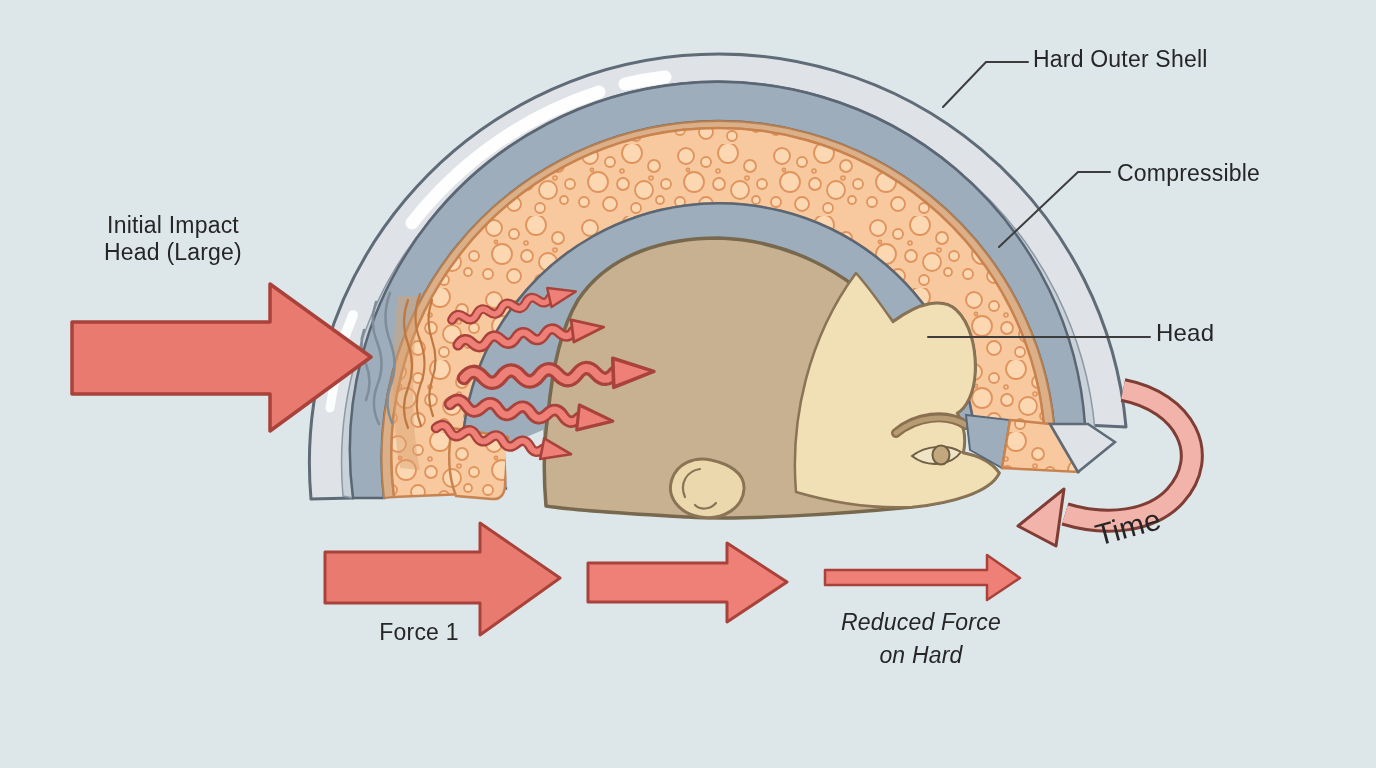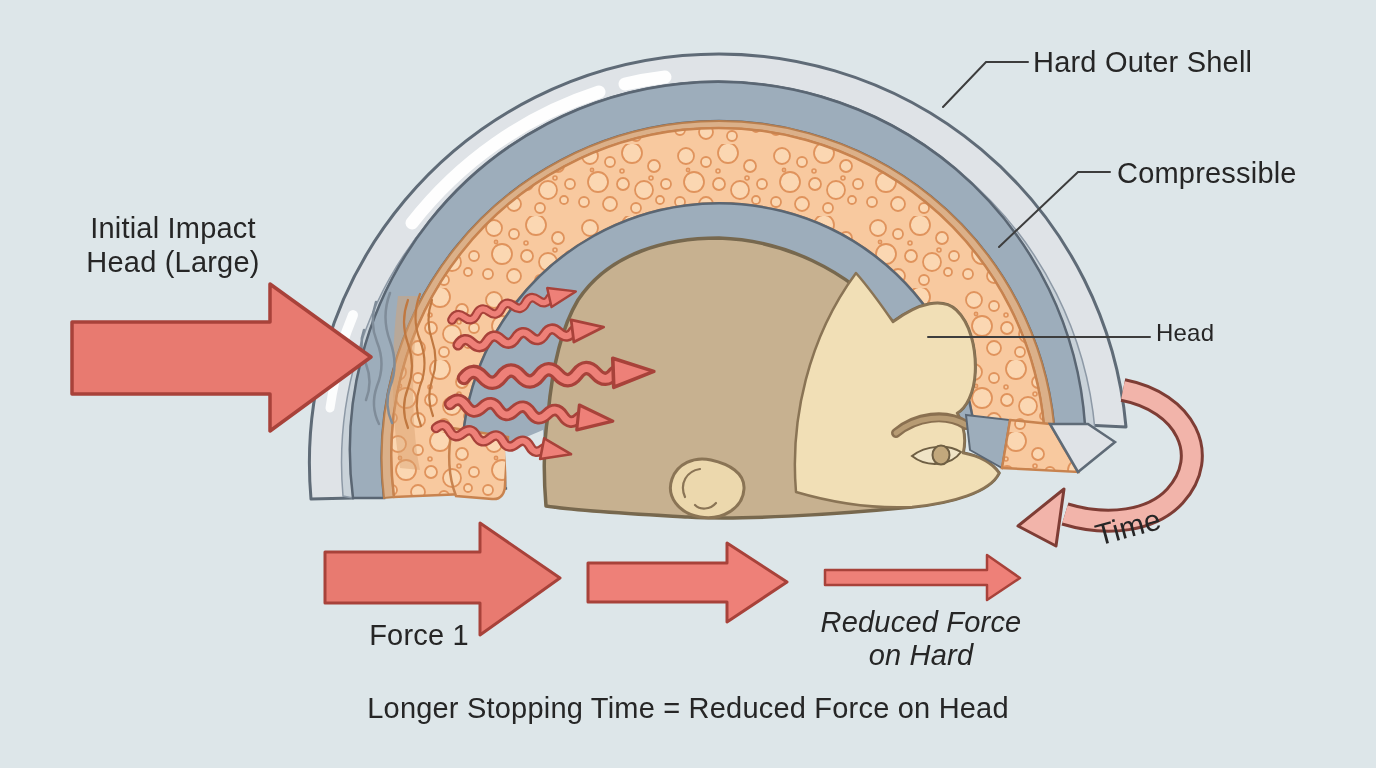--- a/index.html
+++ b/index.html
@@ -2,21 +2,21 @@
 <html><head>
 <meta charset="utf-8">
 <style>
   html,body{margin:0;padding:0;background:#dde6e9;}
   .stage{
     position:relative;width:1376px;height:768px;overflow:hidden;
     background:#dde6e9;font-family:"Liberation Sans",sans-serif;
   }
   .stage svg{position:absolute;inset:0;display:block;}
   .lbl{
-    position:absolute;color:#262626;font-size:29px;line-height:1.17;
+    position:absolute;color:#262626;font-size:23px;line-height:1.17;
     white-space:nowrap;letter-spacing:0.2px;
   }
   .lbl-initial{left:43px;top:212px;width:260px;text-align:center;white-space:normal;}
   .lbl-shell{left:1033px;top:46px;}
   .lbl-foam{left:1117px;top:156px;line-height:35px;}
   .lbl-head{left:1156px;top:319px;font-size:24px;}
   .lbl-force1{left:344px;top:619px;width:150px;text-align:center;}
   .lbl-force2{left:588px;top:619px;width:150px;text-align:center;}
   .lbl-reduced{left:811px;top:606px;width:220px;text-align:center;line-height:33px;white-space:normal;font-style:italic;}
   .lbl-time{left:1096px;top:518px;transform:rotate(-15deg);transform-origin:left center;font-size:30px;}
@@ -169,15 +169,14 @@
   <div class="lbl lbl-force1">Force 1</div>
 
 
   <div class="lbl lbl-reduced">
     <span>Reduced Force</span><br>
     <span>on Hard</span>
   </div>
 
   <div class="lbl lbl-time">Time</div>
 
-  <div class="lbl lbl-caption">Longer Stopping Time = Reduced Force on Head</div>
 
 </div>
 
 </body></html>

